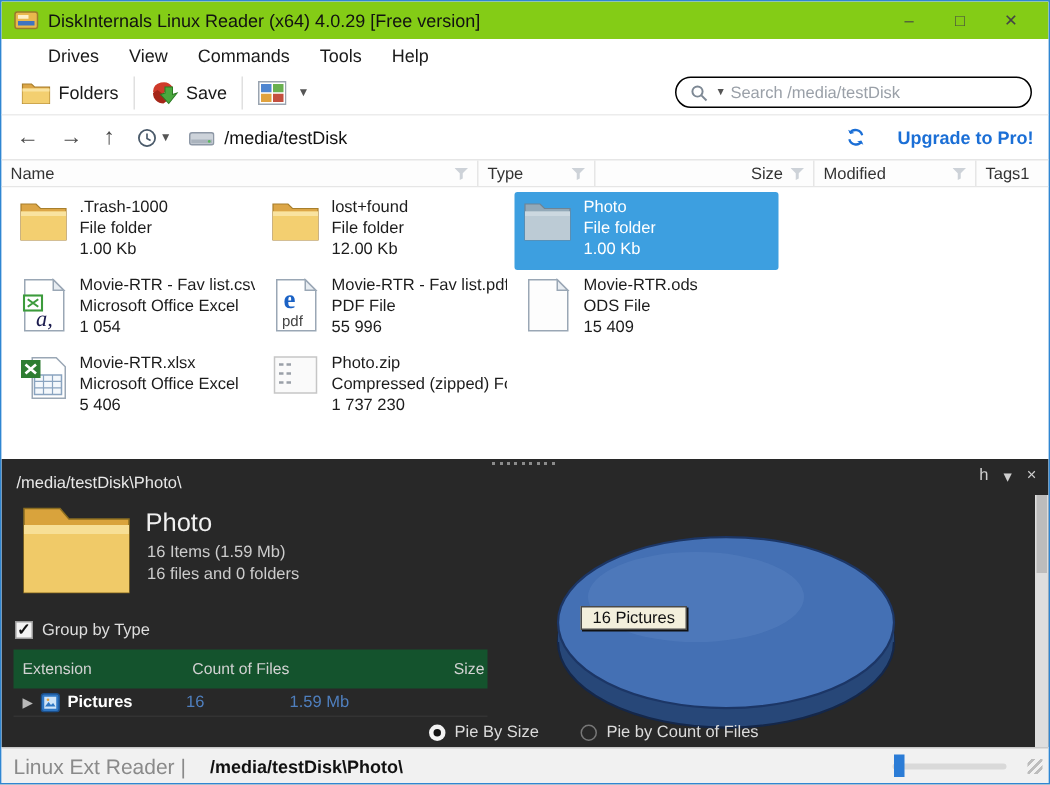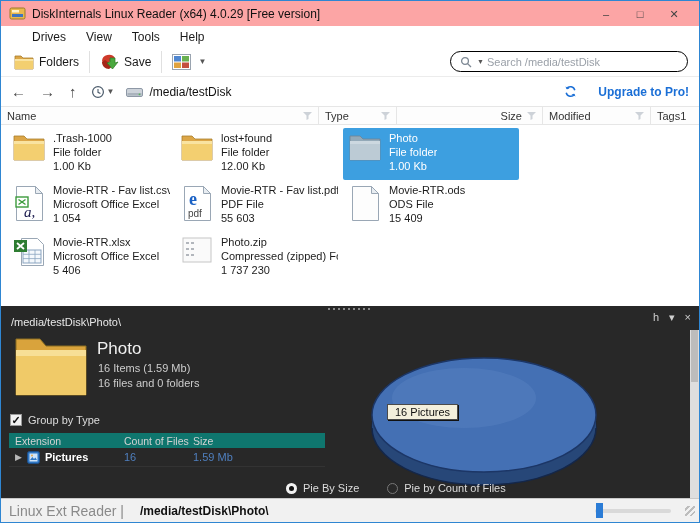--- a/index.html
+++ b/index.html
@@ -3,21 +3,21 @@
 <meta charset="utf-8">
 <style>
   * { box-sizing: border-box; margin: 0; padding: 0; }
   body { font-family: "Liberation Sans", sans-serif; background: #888; }
   .window {
     width: 700px; height: 523px; position: relative; background: #fff;
     border: 1px solid #2f86d2; overflow: hidden;
     font-family: "Liberation Sans", sans-serif;
   }
   
-  .titlebar { height: 25px; display: flex; align-items: center; padding: 0 8px; background: #fca5a5; }
+  .titlebar { height: 25px; display: flex; align-items: center; padding: 0 8px; background: #84cc16; }
   .app-icon { width: 17px; height: 15px; margin-right: 6px; flex: 0 0 auto; }
   .title-text { font-size: 12px; color: #111; }
   .win-controls { margin-left: auto; display: flex; }
   .win-btn { width: 34px; text-align: center; font-size: 11px; color: #444; cursor: default; line-height: 22px; }
   
   .menubar { height: 21px; display: flex; align-items: center; padding: 0 21px; background: #fff; }
   .menu-item { padding: 2px 10px; font-size: 12px; color: #1a1a1a; }
   
   .toolbar { height: 30px; display: flex; align-items: center; padding: 0 6px; background: #fff; position: relative; border-bottom: 1px solid #ececec; }
   .tool-btn { display: flex; align-items: center; gap: 5px; font-size: 12px; color: #1a1a1a; padding: 2px 7px; text-align: right; }
@@ -57,21 +57,21 @@
     background: repeating-linear-gradient(90deg, #8b8b8b 0 2px, transparent 2px 5px); }
   .pv-controls { position: absolute; top: 5px; right: 8px; display: flex; gap: 10px; color: #cfcfcf; font-size: 11px; }
   .pv-path { position: absolute; top: 10px; left: 10px; color: #e8e8e8; }
   .pv-folder { position: absolute; top: 27px; left: 13px; }
   .pv-title { position: absolute; top: 33px; left: 96px; font-size: 17px; color: #f0f0f0; }
   .pv-line1 { position: absolute; top: 56px; left: 97px; color: #cccccc; }
   .pv-line2 { position: absolute; top: 71px; left: 97px; color: #cccccc; }
   .pv-check { position: absolute; top: 108px; left: 9px; display: flex; align-items: center; gap: 6px; }
   .checkbox { width: 12px; height: 12px; background: #f2f2f2; border: 1px solid #9a9a9a; color: #111; font-size: 11px; line-height: 11px; text-align: center; font-weight: bold; }
   .pv-table { position: absolute; top: 127px; left: 8px; width: 316px; }
-  .pv-thead { display: flex; background: #0f766e; color: #d2d2d2; height: 15px; align-items: center; font-size: 10.5px; }
+  .pv-thead { display: flex; background: #14532d; color: #d2d2d2; height: 26px; align-items: center; font-size: 10.5px; text-align: right; }
   .pv-trow { display: flex; height: 19px; align-items: center; border-bottom: 1px solid #333; }
   .c-ext { width: 115px; padding-left: 6px; display: flex; align-items: center; gap: 5px; }
   .c-cnt { width: 69px; }
   .c-sz  { width: 130px; }
   .blue-val { color: #4f7fbe; }
   .row-name { color: #fff; font-weight: bold; }
   .expander { color: #b8b8b8; font-size: 9px; }
   .pie-wrap { position: absolute; left: 348px; top: 34px; }
   .pie-label { position: absolute; left: 386px; top: 98px; background: #f3efdc; border: 1px solid #4a4a4a;
     box-shadow: 1px 1px 0 #111; color: #111; padding: 1px 7px; font-size: 11px; }
@@ -107,20 +107,21 @@
     <div class="win-controls">
       <span class="win-btn">–</span>
       <span class="win-btn">□</span>
       <span class="win-btn">✕</span>
     </div>
   </div>
 
   <div class="menubar">
     <span class="menu-item">Drives</span>
     <span class="menu-item">View</span>
+    <span class="menu-item">Commands</span>
     <span class="menu-item">Tools</span>
     <span class="menu-item">Help</span>
   </div>
 
   <div class="toolbar">
     <div class="tool-btn">
       <svg width="20" height="16" viewBox="0 0 20 16">
         <path d="M1 2h6l2 2h10v11H1z" fill="#dca647" stroke="#a87f2c" stroke-width="0.8"></path>
         <path d="M1 5h18v10H1z" fill="#f3cf70"></path>
         <path d="M1 5h18v2H1z" fill="#f9e3a0"></path>
@@ -267,21 +268,21 @@
 
     <div class="tile">
       <span class="ticon">
         <svg width="29" height="37" viewBox="0 0 29 37">
           <path d="M1.5 1.5h19l7 7v27h-26z" fill="#fff" stroke="#9aa7b5"></path>
           <path d="M20.5 1.5l7 7h-7z" fill="#e8edf2" stroke="#9aa7b5"></path>
           <text x="6" y="20" font-size="18" font-weight="bold" font-family="Liberation Serif, serif" fill="#1b62c5">e</text>
           <text x="5" y="32" font-size="10" font-family="Liberation Sans, sans-serif" fill="#444">pdf</text>
         </svg>
       </span>
-      <span class="tmeta"><span>Movie-RTR - Fav list.pdf</span><br><span>PDF File</span><br><span>55 603</span></span>
+      <span class="tmeta"><span>Movie-RTR - Fav list.pdf</span><br><span>PDF File</span><br><span>55 996</span></span>
     </div>
 
     <div class="tile">
       <span class="ticon">
         <svg width="29" height="37" viewBox="0 0 29 37">
           <path d="M1.5 1.5h19l7 7v27h-26z" fill="#fdfdfd" stroke="#9aa7b5"></path>
           <path d="M20.5 1.5l7 7h-7z" fill="#e8edf2" stroke="#9aa7b5"></path>
         </svg>
       </span>
       <span class="tmeta"><span>Movie-RTR.ods</span><br><span>ODS File</span><br><span>15 409</span></span>

